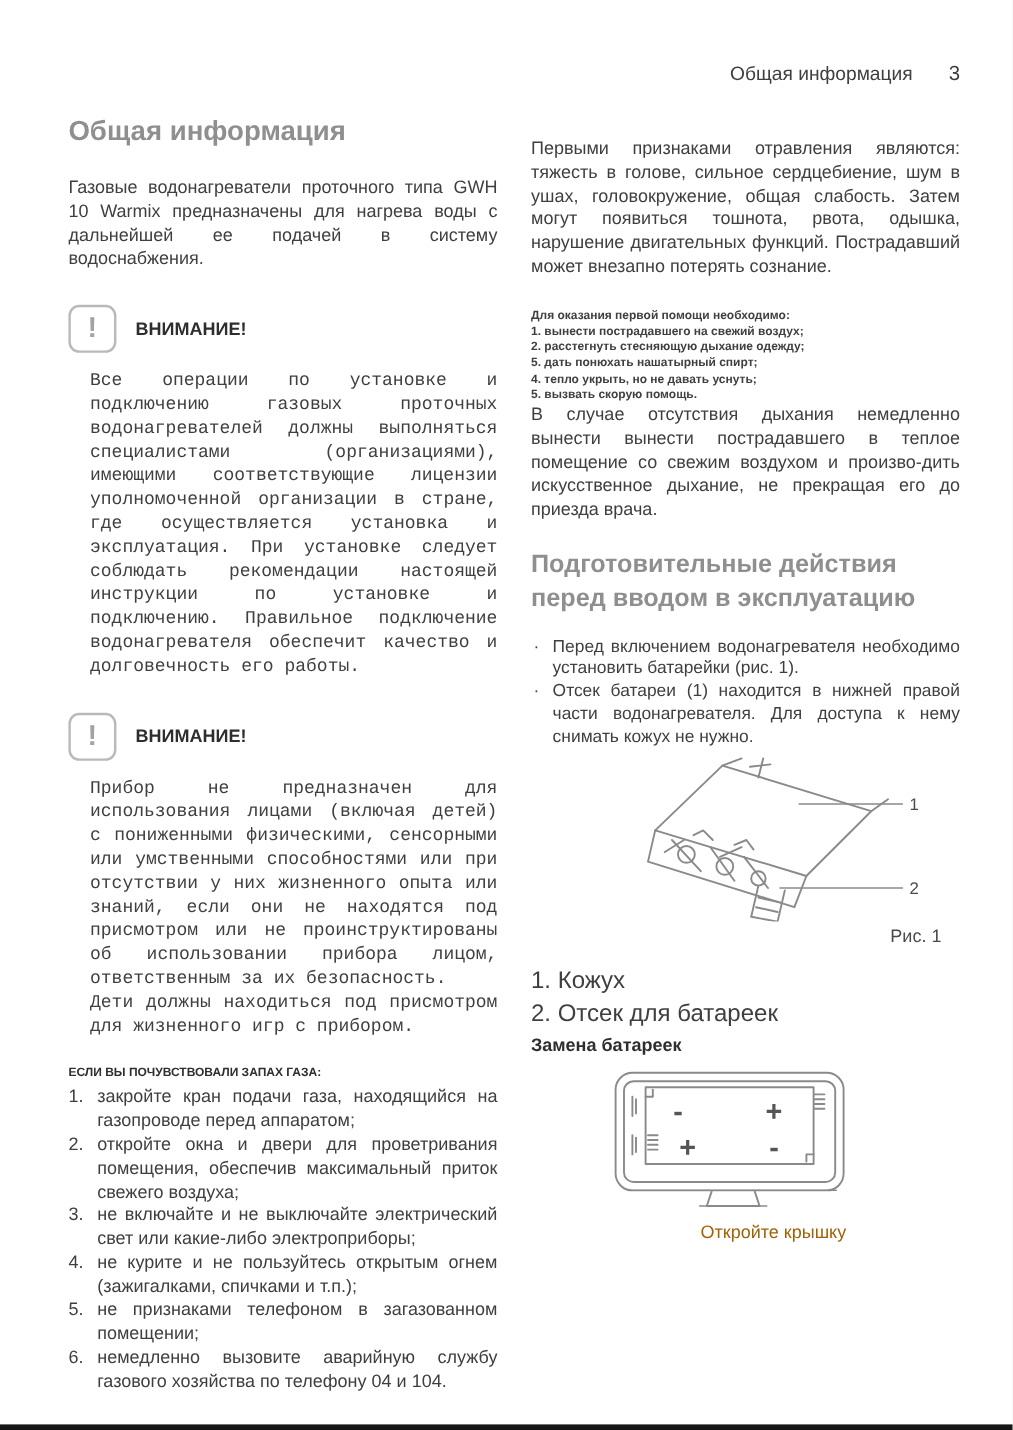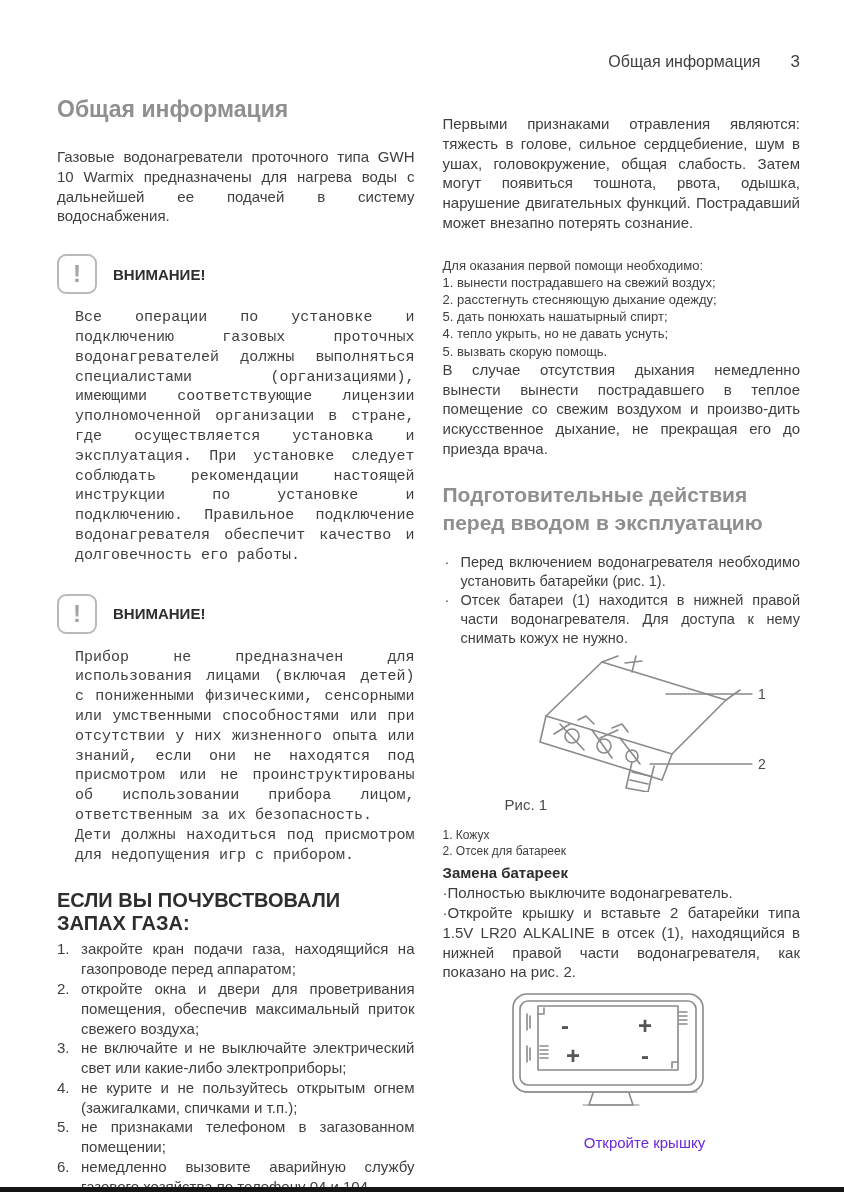--- a/index.html
+++ b/index.html
@@ -38,47 +38,47 @@
     width:36px;height:36px;flex:none;
     border:2.5px solid #b9b9b9;border-radius:9px;
     display:flex;align-items:center;justify-content:center;
     color:#a3a3a3;font-weight:bold;font-size:24px;line-height:1;
   }
   .warn-label{font-weight:bold;font-size:15px;color:#2e2e2e;}
   .warn-body{margin:14px 0 0 18px;font-family:Liberation Mono, monospace;}
   .warn-body p + p{margin-top:0;}
   h2.subhead{
     margin:24px 0 0 0;
-    font-size:20px;font-weight:bold;color:#2e2e2e;
+    font-size:10px;font-weight:bold;color:#2e2e2e;
   }
   .numlist{margin-top:4px;}
   .num-row{display:flex;font-size:15px;line-height:1.32;}
   .num-row .num{flex:none;width:24px;}
   .num-row .txt{flex:1;text-align:justify;}
   .gas-footer{margin-top:0;}
   .poisoning{margin-top:42px;}
   .firstaid{margin-top:24px;}
-  .fa-line{font-size:13px;line-height:1.32;}
+  .fa-line{font-size:10px;line-height:1.32;font-weight:bold;}
   .fa-outro{margin-top:0;}
   h2.prep-head{
     margin:22px 0 0 0;
     font-size:21px;font-weight:bold;color:#8f8f8f;line-height:1.35;
   }
   .bullets{margin-top:16px;}
   .bullet-row{display:flex;font-size:14.5px;line-height:1.3;}
   .bullet-row .dot{flex:none;width:16px;padding-left:2px;}
   .bullet-row .txt{flex:1;text-align:justify;}
   .figure{width:280px;margin:6px 0 0 62px;text-align:center;}
   .figure svg{display:block;margin:0 auto;}
-  .fig-caption{font-size:15px;color:#4a4a4a;margin-top:4px;text-align:left;}
-  .legend{margin-top:14px;font-size:12px;line-height:1.4;}
+  .fig-caption{font-size:15px;color:#4a4a4a;margin-top:4px;text-align:right;}
+  .legend{margin-top:14px;font-size:20px;line-height:1.4;}
   h3.bat-head{margin:2px 0 0 0;font-size:15px;font-weight:bold;color:#2e2e2e;line-height:1.4;}
   .bat-steps p{line-height:1.32;}
   .fig2-wrap{width:280px;margin:8px 0 0 62px;}
-  .fig2-cap{font-size:15px;color:#6d28d9;text-align:center;line-height:1.4;margin-top:16px;}
+  .fig2-cap{font-size:15px;color:#a16207;text-align:center;line-height:1.4;}
   .bottom-bar{
     position:absolute;left:0;right:0;bottom:0;height:5px;background:#161616;
   }
   svg text{font-family:"Liberation Sans", sans-serif;}
 </style>
 </head>
 <body>
 
 <div class="page">
 
@@ -103,21 +103,21 @@
         </div>
       </div>
 
       <div class="warning">
         <div class="warn-head">
           <span class="warn-icon">!</span>
           <span class="warn-label">ВНИМАНИЕ!</span>
         </div>
         <div class="warn-body">
           <p class="just">Прибор не предназначен для использования лицами (включая детей) с пониженными физическими, сенсорными или умственными способностями или при отсутствии у них жизненного опыта или знаний, если они не находятся под присмотром или не проинструктированы об использовании прибора лицом, ответственным за их безопасность.</p>
-          <p class="just">Дети должны находиться под присмотром для недопущения игр с прибором.</p>
+          <p class="just">Дети должны находиться под присмотром для жизненного игр с прибором.</p>
         </div>
       </div>
 
       <h2 class="subhead">ЕСЛИ ВЫ ПОЧУВСТВОВАЛИ ЗАПАХ ГАЗА:</h2>
       <div class="numlist">
         <div class="num-row">
           <span class="num">1.</span>
           <div class="txt">закройте кран подачи газа, находящийся на газопроводе перед аппаратом;</div>
         </div>
         <div class="num-row">
@@ -199,24 +199,20 @@
         </svg>
         <div class="fig-caption">Рис. 1</div>
       </div>
 
       <div class="legend">
         <div>1. Кожух</div>
         <div>2. Отсек для батареек</div>
       </div>
 
       <h3 class="bat-head">Замена батареек</h3>
-      <div class="bat-steps">
-        <p>·Полностью выключите водонагреватель.</p>
-        <p class="just">·Откройте крышку и вставьте 2 батарейки типа 1.5V LR20 ALKALINE в отсек (1), находящийся в нижней правой части водонагревателя, как показано на рис. 2.</p>
-      </div>
 
       <div class="fig2-wrap">
         <svg width="212" height="122" viewBox="0 0 212 122">
           <g fill="none" stroke="#8a8a8a" stroke-width="1.6" stroke-linejoin="round" stroke-linecap="round">
 
             <rect x="8" y="4" width="190" height="98" rx="14"></rect>
             <rect x="15" y="11" width="176" height="84" rx="8"></rect>
 
             <rect x="33" y="16" width="140" height="64"></rect>
 

